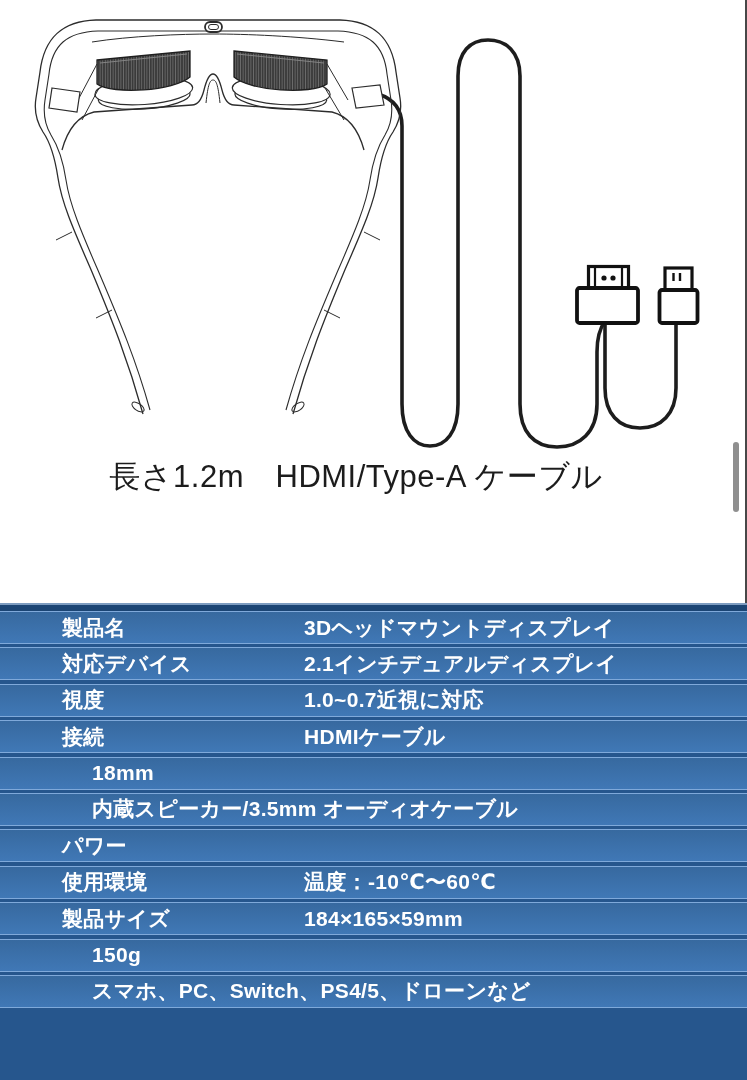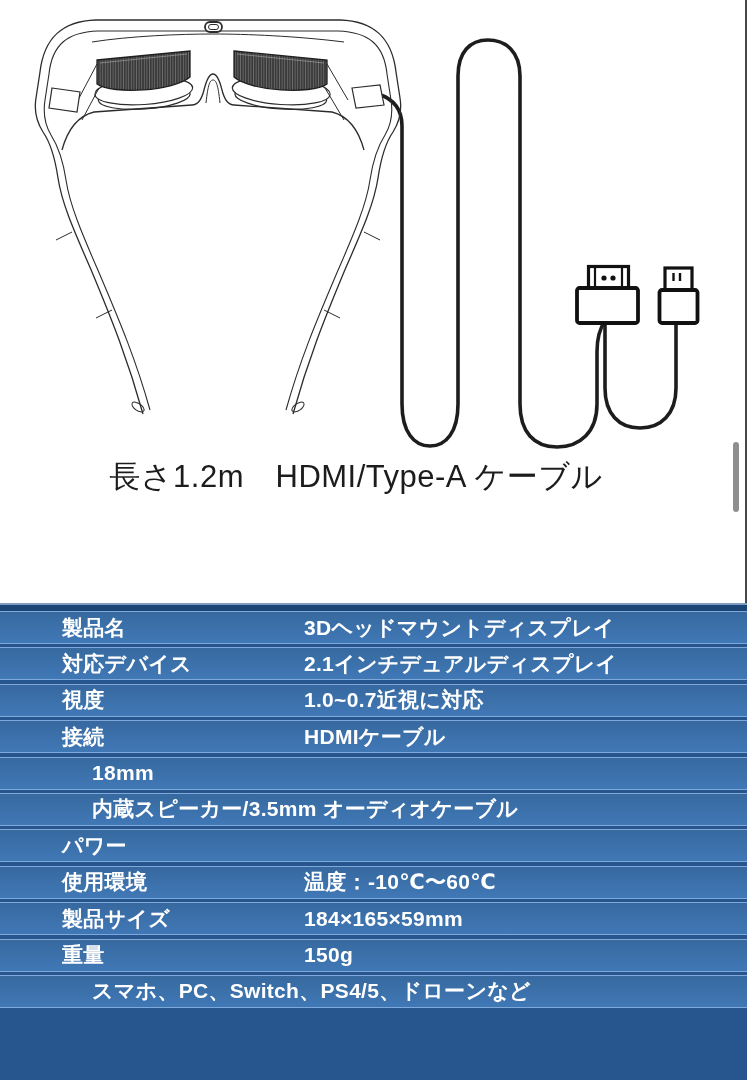--- a/index.html
+++ b/index.html
@@ -177,21 +177,20 @@
     <div class="spec-label">使用環境</div>
     <div class="spec-value">温度：-10℃〜60℃</div>
   </div>
 
   <div class="spec-row">
     <div class="spec-label">製品サイズ</div>
     <div class="spec-value">184×165×59mm</div>
   </div>
 
   <div class="spec-row">
-    <div class="spec-label">重量</div>
     <div class="spec-value">150g</div>
   </div>
 
   <div class="spec-row">
     <div class="spec-value">スマホ、PC、Switch、PS4/5、ドローンなど</div>
   </div>
 </div>
   </div>
 
 </div>

